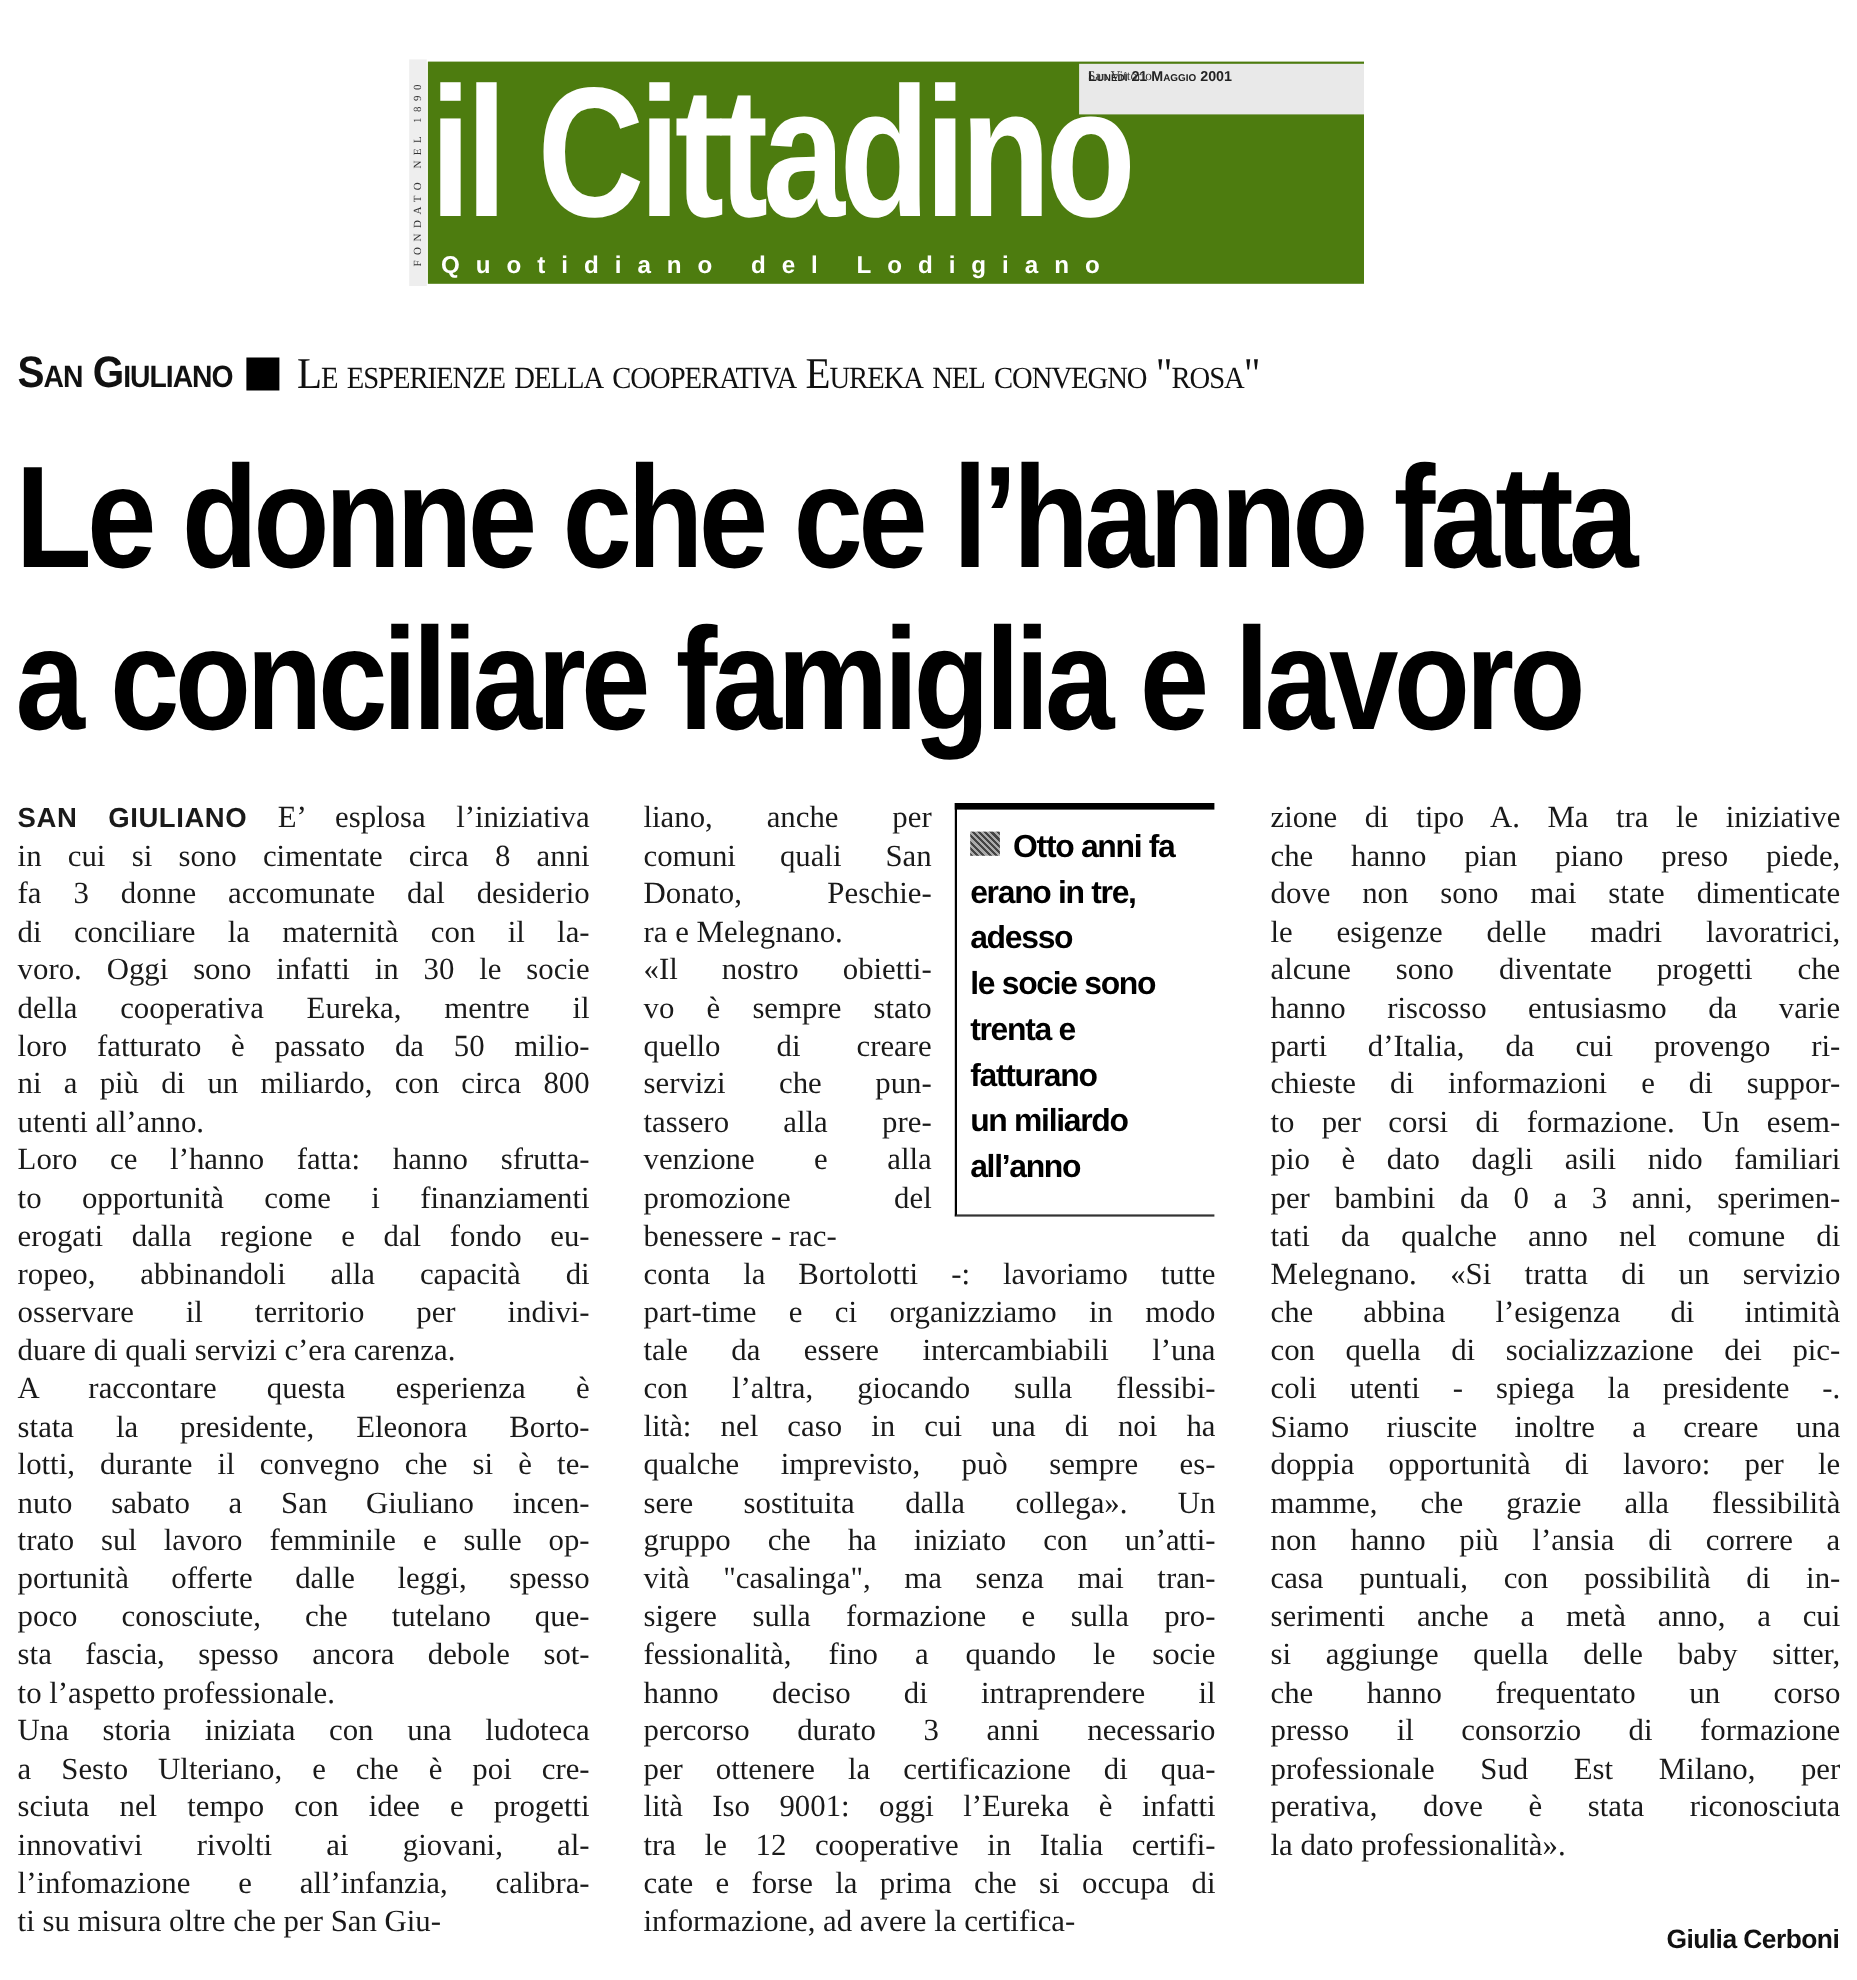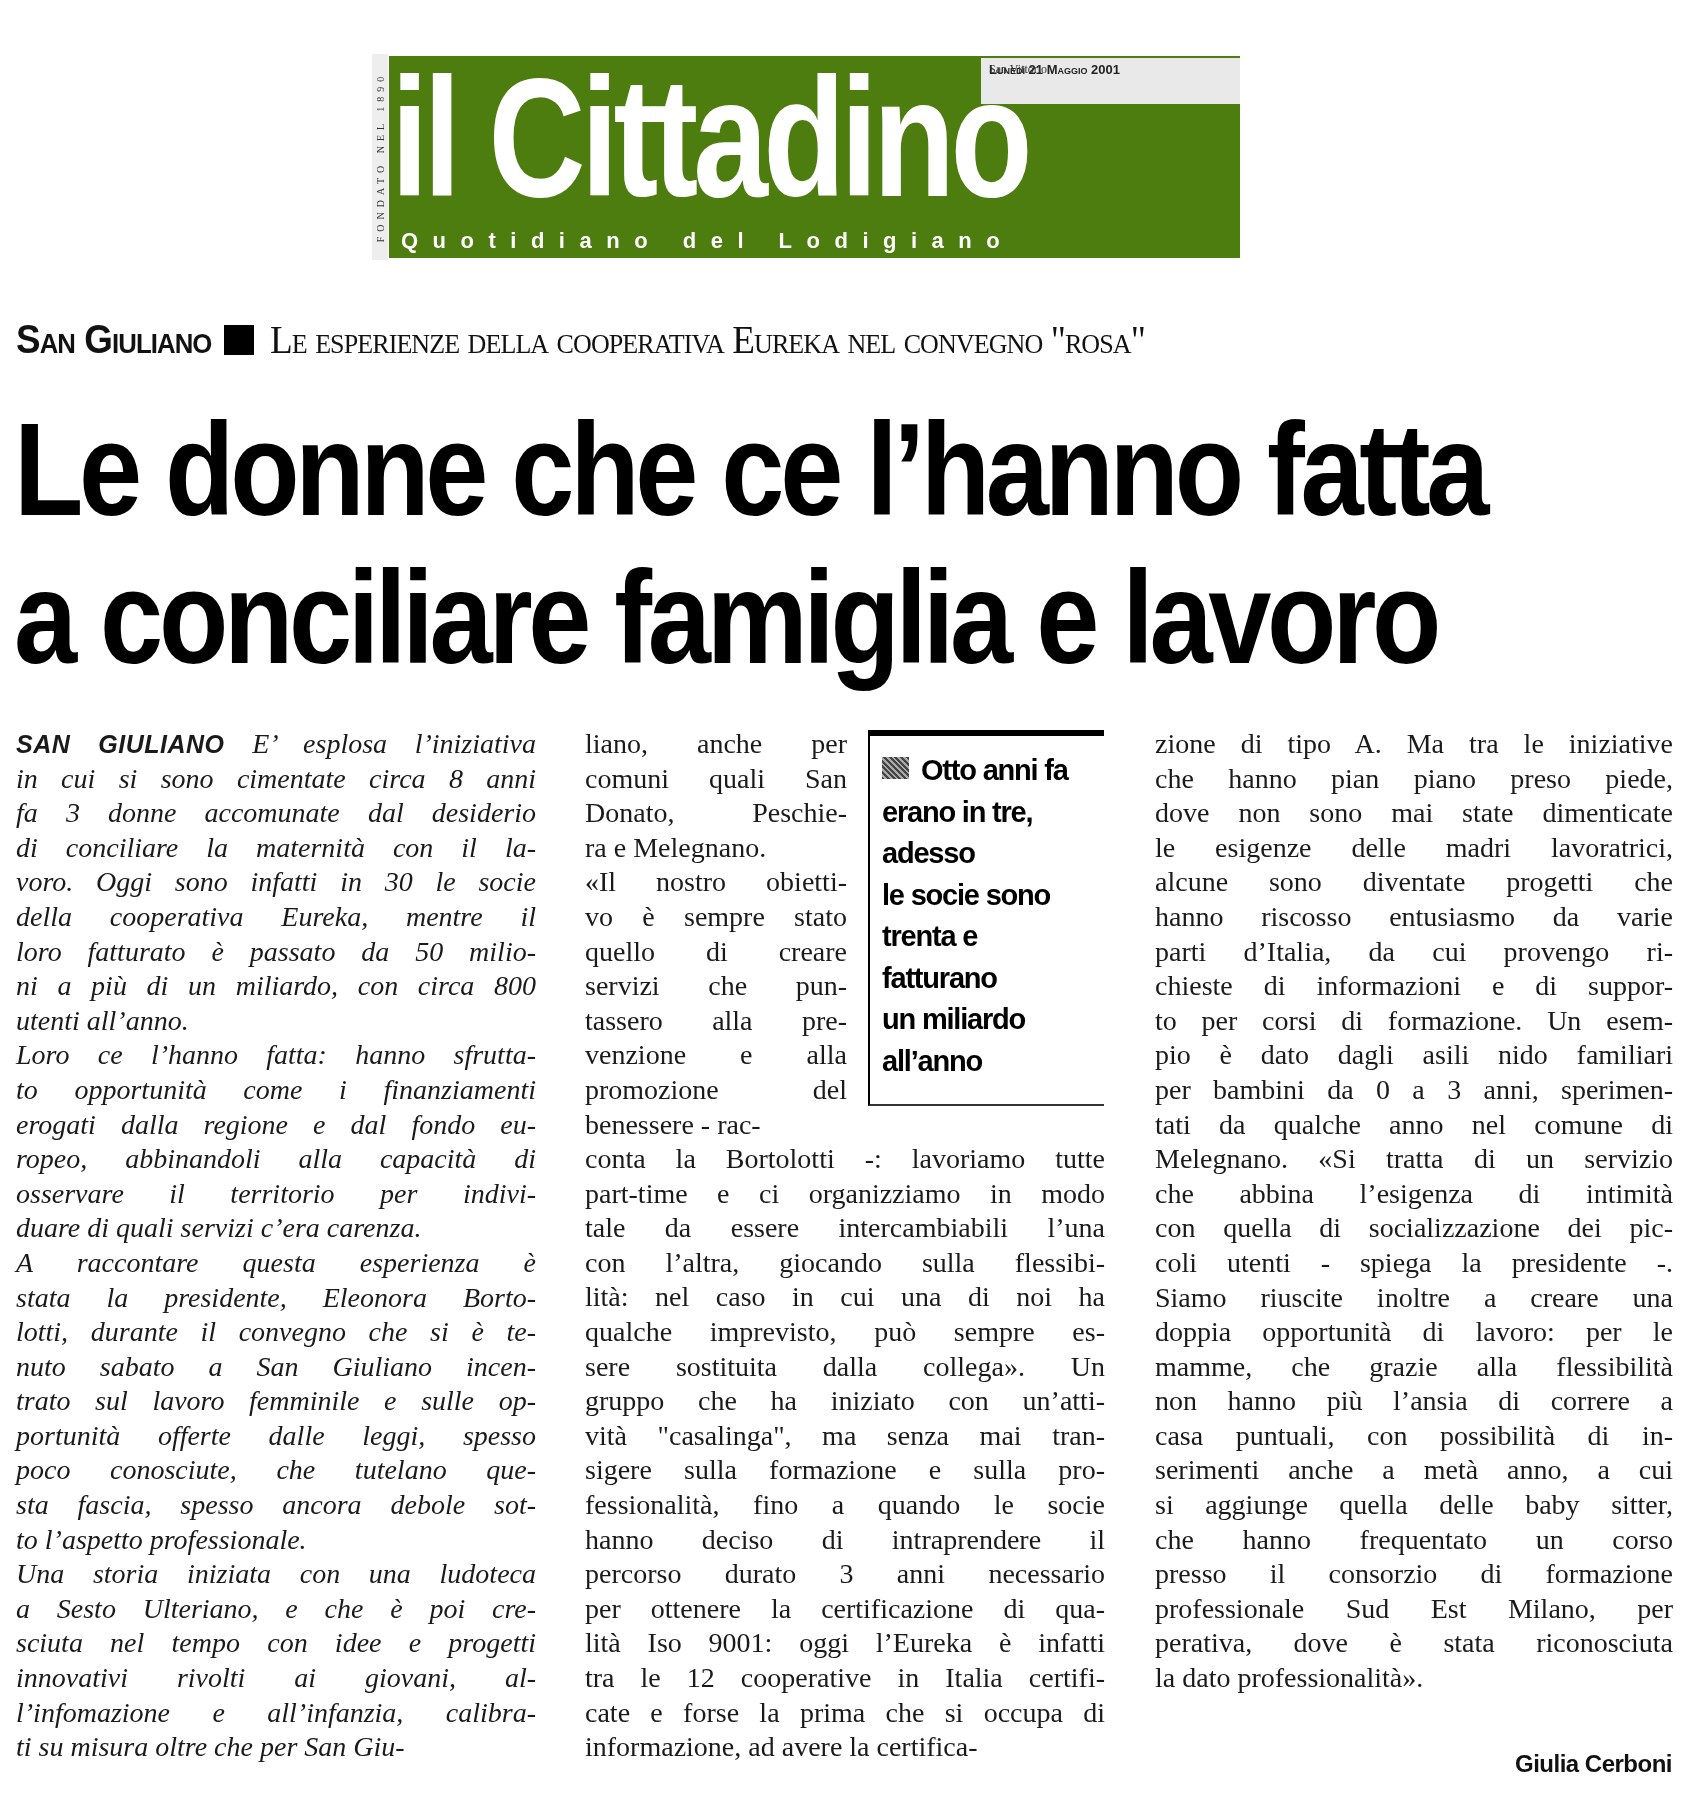--- a/index.html
+++ b/index.html
@@ -28,21 +28,21 @@
     display: inline-block; transform: scaleX(0.93); transform-origin: left center; }
 
   
   .headline { position: absolute; left: 14px; top: 396px; width: 1680px; font-family: "Liberation Sans", sans-serif; font-weight: bold;
     font-size: 132px; line-height: 148px; letter-spacing: -5px; color: #000; }
   .headline div { transform: scaleX(0.86); transform-origin: left top; white-space: nowrap; }
 
   
   .col { position: absolute; font-family: "Liberation Serif", serif; font-size: 28px; line-height: 34.6px; color: #1a1a1a; text-align: justify; }
   .lead-loc { font-family: "Liberation Sans", sans-serif; font-weight: bold; font-size: 25px; letter-spacing: 0.5px; }
-  .col1 { left: 16px; top: 727px; width: 520px; font-style: italic; }
+  .col1 { left: 16px; top: 727px; width: 520px; }
   .col2a { left: 585px; top: 727px; width: 262px; }
   .col2b { left: 585px; top: 1142px; width: 520px; }
   .col3 { left: 1155px; top: 727px; width: 518px; }
   .line { display: block; white-space: nowrap; text-align-last: justify; text-align: justify; }
   .line.last { text-align-last: left; }
 
   
   .pullquote { position: absolute; left: 868px; top: 730px; width: 236px; height: 376px; border-top: 6px solid #000;
     border-left: 2px solid #000; border-bottom: 2px solid #333; box-sizing: border-box; }
   .pq-text { position: absolute; left: 12px; top: 14px; font-family: "Liberation Sans", sans-serif; font-weight: bold; font-size: 29px;

